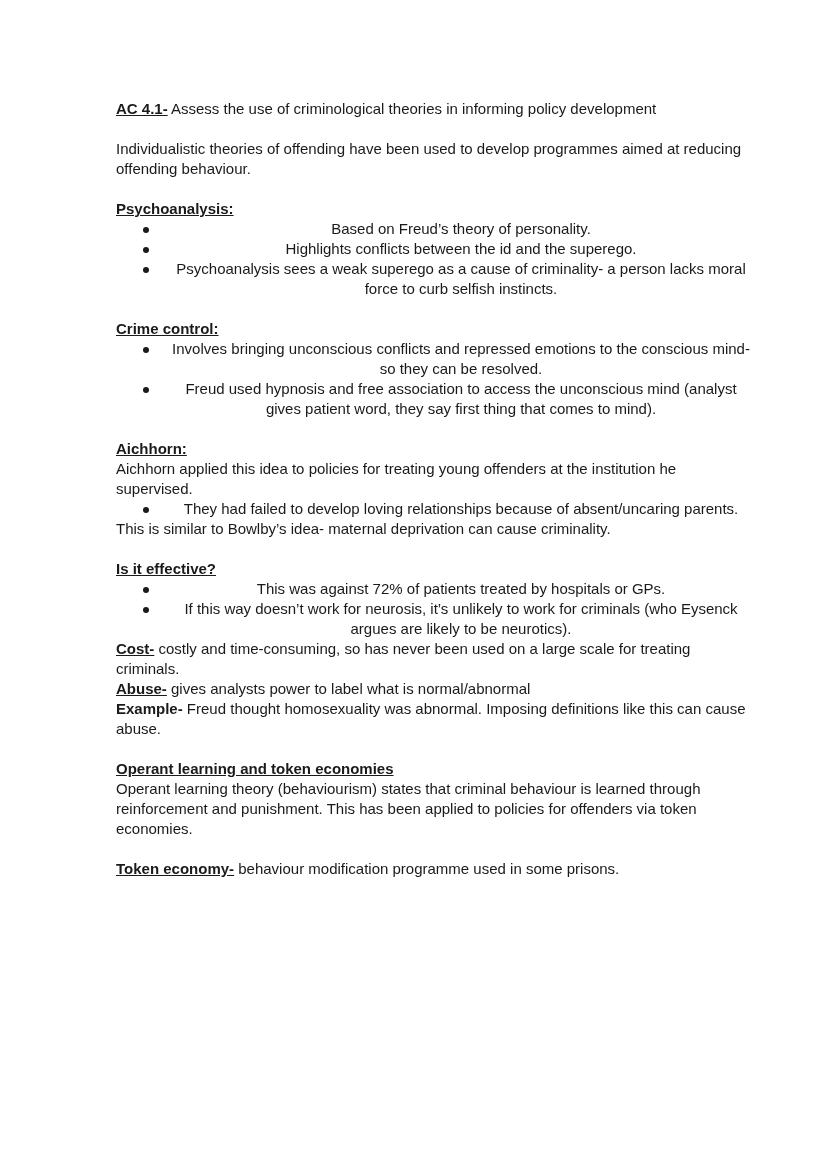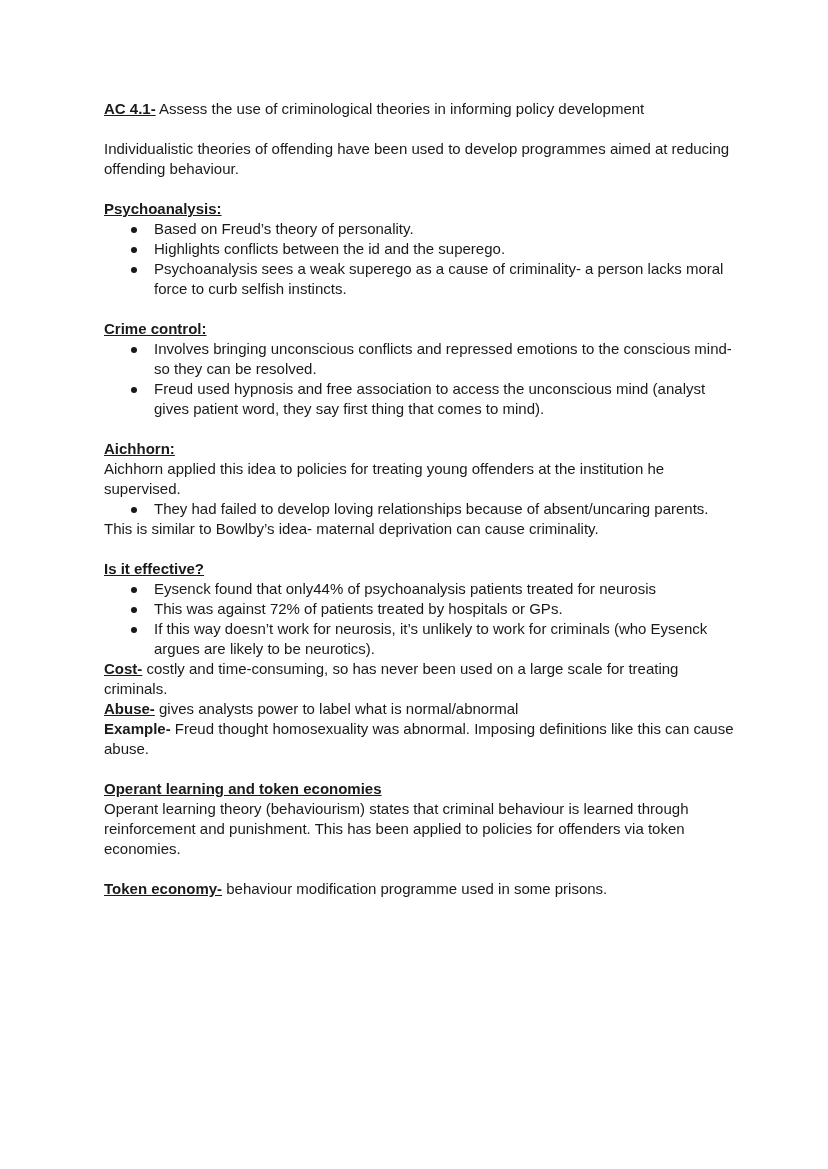--- a/index.html
+++ b/index.html
@@ -1,27 +1,27 @@
 <!DOCTYPE html>
 <html><head>
 <meta charset="utf-8">
 <style>
   html, body { margin: 0; padding: 0; background: #ffffff; }
   body { width: 828px; height: 1169px; position: relative; overflow: hidden; }
   .page {
-    position: absolute; left: 104px; top: 99px; width: 640px;
+    position: absolute; left: 116px; top: 99px; width: 640px;
     font-family: "Liberation Sans", sans-serif; font-size: 15px; line-height: 20px;
     color: #1a1a1a;
   }
   p { margin: 0; }
   .gap { height: 20px; }
   .u { text-decoration: underline; font-weight: bold; }
   .b { font-weight: bold; }
   ul { margin: 0; padding: 0 0 0 50px; list-style: none; }
-  li { position: relative; }
+  li { position: relative; text-align: center; }
   li::before {
     content: ""; position: absolute; left: -23px; top: 8px;
     width: 6px; height: 6px; border-radius: 50%; background: #1a1a1a;
   }
 </style>
 </head>
 <body>
 
 <div class="page">
   <p><span class="u">AC 4.1-</span><span> Assess the use of criminological theories in informing policy development</span></p>
@@ -47,21 +47,20 @@
   <p class="u">Aichhorn:</p>
   <p>Aichhorn applied this idea to policies for treating young offenders at the institution he supervised.</p>
   <ul>
     <li>They had failed to develop loving relationships because of absent/uncaring parents.</li>
   </ul>
   <p>This is similar to Bowlby’s idea- maternal deprivation can cause criminality.</p>
   <div class="gap"></div>
 
   <p class="u">Is it effective?</p>
   <ul>
-    <li>Eysenck found that only44% of psychoanalysis patients treated for neurosis</li>
     <li>This was against 72% of patients treated by hospitals or GPs.</li>
     <li>If this way doesn’t work for neurosis, it’s unlikely to work for criminals (who Eysenck argues are likely to be neurotics).</li>
   </ul>
   <p><span class="u">Cost-</span><span> costly and time-consuming, so has never been used on a large scale for treating criminals.</span></p>
   <p><span class="u">Abuse-</span><span> gives analysts power to label what is normal/abnormal</span></p>
   <p><span class="b">Example-</span><span> Freud thought homosexuality was abnormal. Imposing definitions like this can cause abuse.</span></p>
   <div class="gap"></div>
 
   <p class="u">Operant learning and token economies</p>
   <p>Operant learning theory (behaviourism) states that criminal behaviour is learned through reinforcement and punishment. This has been applied to policies for offenders via token economies.</p>

